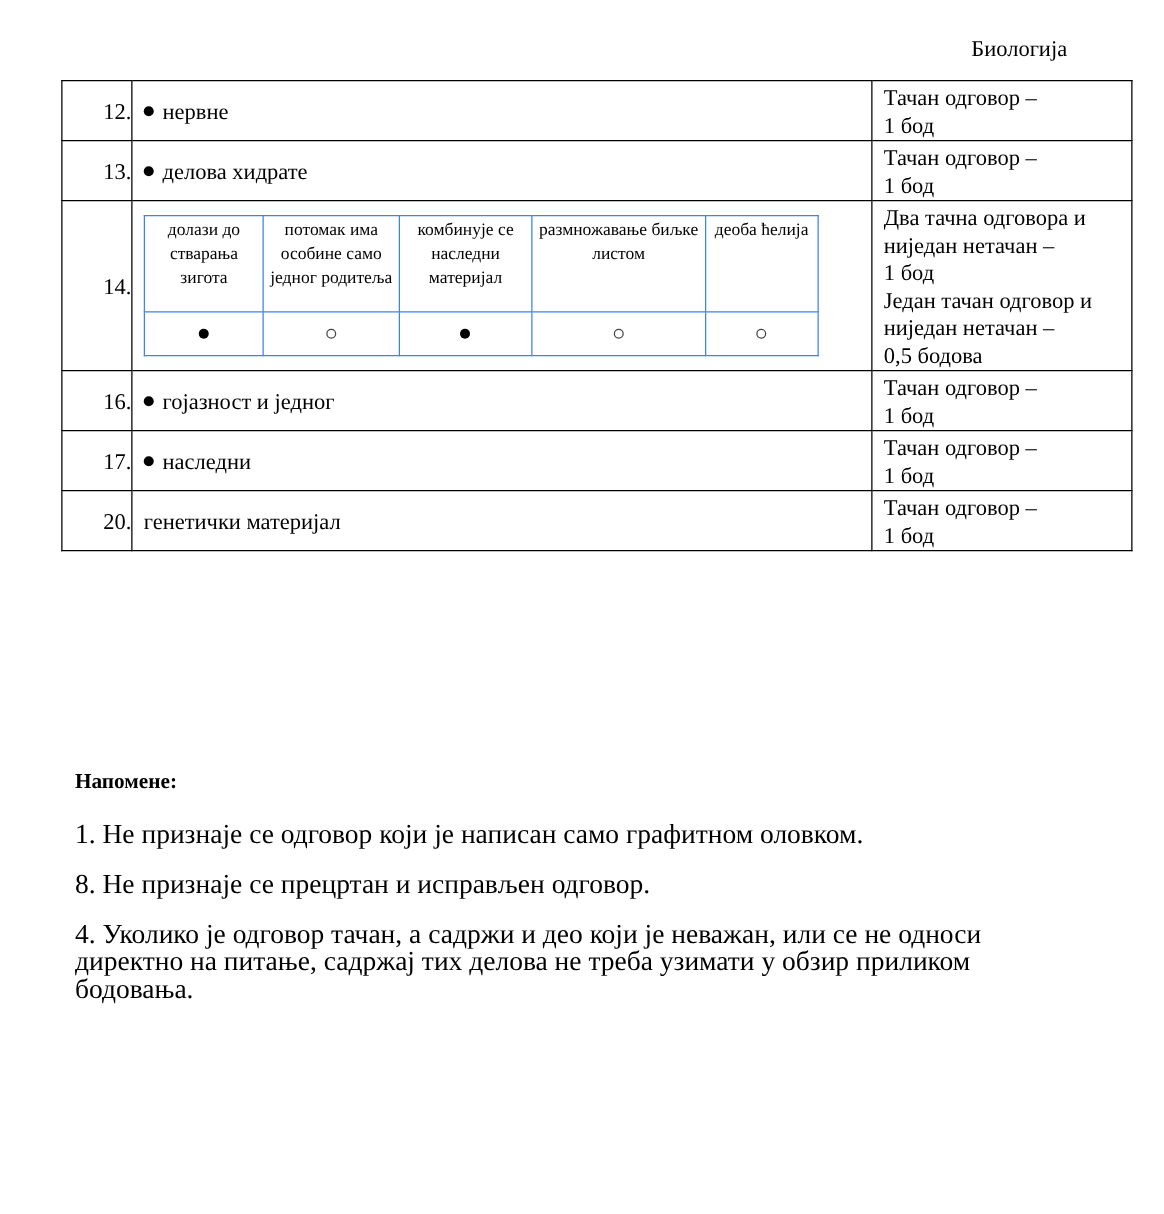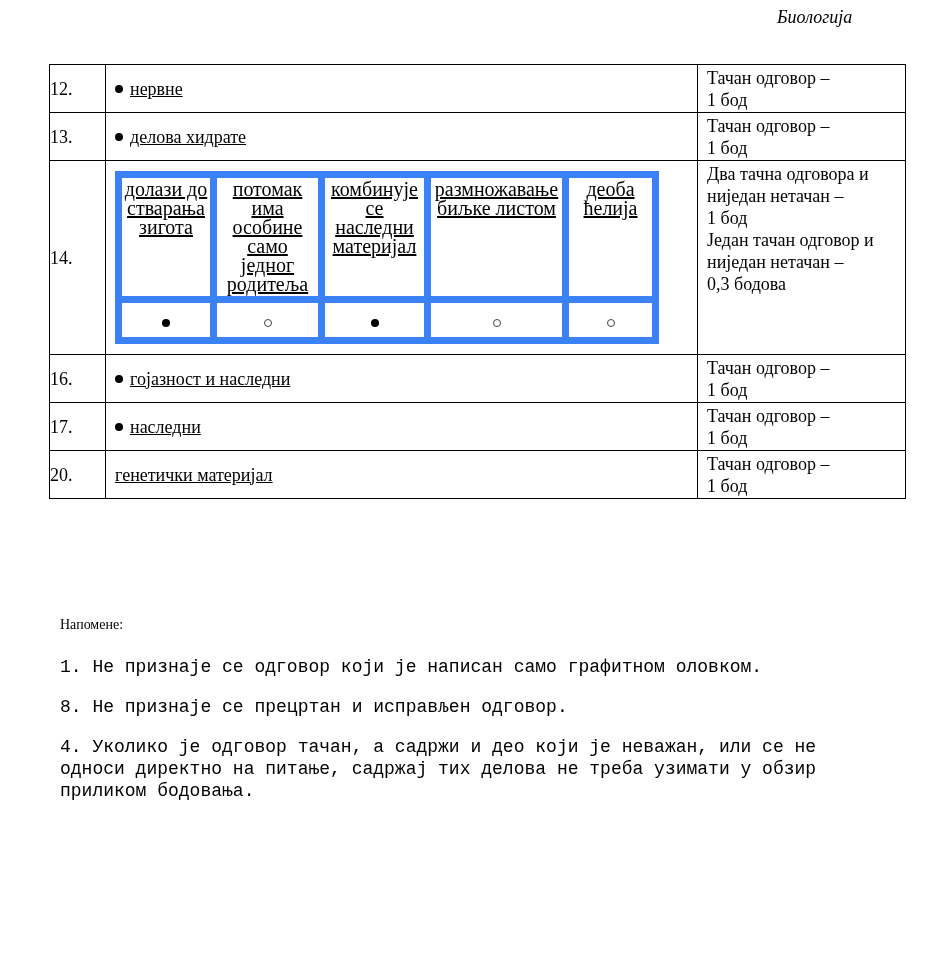--- a/index.html
+++ b/index.html
@@ -10,49 +10,47 @@
     body {
       width: 931px;
       height: 971px;
       position: relative;
       overflow: hidden;
       font-family: "Liberation Serif", "DejaVu Serif", serif;
       color: #000000;
     }
     .header-subject {
       position: absolute;
-      top: 6px;
+      top: 28px;
       left: 777px;
       font-size: 18px;
       line-height: 22px;
-      font-style: italic;
     }
     table.key {
       position: absolute;
       top: 64px;
       left: 49px;
       width: 857px;
       border-collapse: collapse;
       table-layout: fixed;
     }
     table.key > tbody > tr > td {
       border: 1px solid #000;
       font-size: 18px;
       line-height: 22px;
       padding: 0;
       vertical-align: middle;
     }
     td.num {
       width: 55px;
-      text-align: left;
+      text-align: right;
     }
     td.ans {
       width: 582px;
       padding-left: 9px !important;
-      text-decoration: underline;
     }
     td.score {
       padding: 2px 0 1px 9px !important;
       vertical-align: top !important;
     }
     .score-line { display: block; }
     .score-bold { display: block; font-weight: normal; }
     tr.r-std td { height: 44px; }
     .bullet {
       display: inline-block;
@@ -62,22 +60,22 @@
       margin-right: 7px;
       vertical-align: 2px;
     }
     table.sub {
       border-collapse: collapse;
       margin: 10px 0 10px 0;
       width: 540px;
       table-layout: fixed;
     }
     table.sub td {
-      border: 7px solid #3b82f6;
-      font-size: 20px;
+      border: 1px solid #3b82f6;
+      font-size: 14px;
       line-height: 19px;
       text-align: center;
       vertical-align: top;
       padding: 2px 2px 2px 2px;
     }
     table.sub tr.head td { height: 72px; }
     table.sub tr.marks td {
       height: 34px;
       vertical-align: middle;
       padding: 0;
@@ -97,30 +95,29 @@
     }
     .mark-top { vertical-align: top; }
     .mark-top .mark-empty { margin-top: 3px; }
     .notes {
       position: absolute;
       top: 612px;
       left: 60px;
       width: 800px;
     }
     .notes-title {
-      font-weight: normal;
-      font-size: 14px;
+      font-weight: bold;
+      font-size: 17px;
       line-height: 26px;
       margin: 0 0 18px 0;
     }
     .note {
-      font-size: 18px;
+      font-size: 22px;
       line-height: 22px;
       margin: 0 0 18px 0;
-      font-family: Liberation Mono, monospace;
     }
   </style>
 </head>
 <body>
 
 <div class="header-subject">Биологија</div>
 
 <table class="key">
   <tbody>
 
@@ -170,28 +167,28 @@
             </tr>
           </tbody>
         </table>
       </td>
       <td class="score">
         <span class="score-line">Два тачна одговора и</span>
         <span class="score-line">ниједан нетачан –</span>
         <span class="score-bold">1 бод</span>
         <span class="score-line">Један тачан одговор и</span>
         <span class="score-line">ниједан нетачан –</span>
-        <span class="score-bold">0,3 бодова</span>
+        <span class="score-bold">0,5 бодова</span>
       </td>
     </tr>
 
 
     <tr class="r-std">
       <td class="num">16.</td>
-      <td class="ans"><span class="bullet"></span><span>гојазност и наследни</span></td>
+      <td class="ans"><span class="bullet"></span><span>гојазност и једног</span></td>
       <td class="score">
           <span class="score-line">Тачан одговор –</span>
           <span class="score-bold">1 бод</span>
         </td>
     </tr>
 
     <tr class="r-std">
       <td class="num">17.</td>
       <td class="ans"><span class="bullet"></span><span>наследни</span></td>
       <td class="score">

